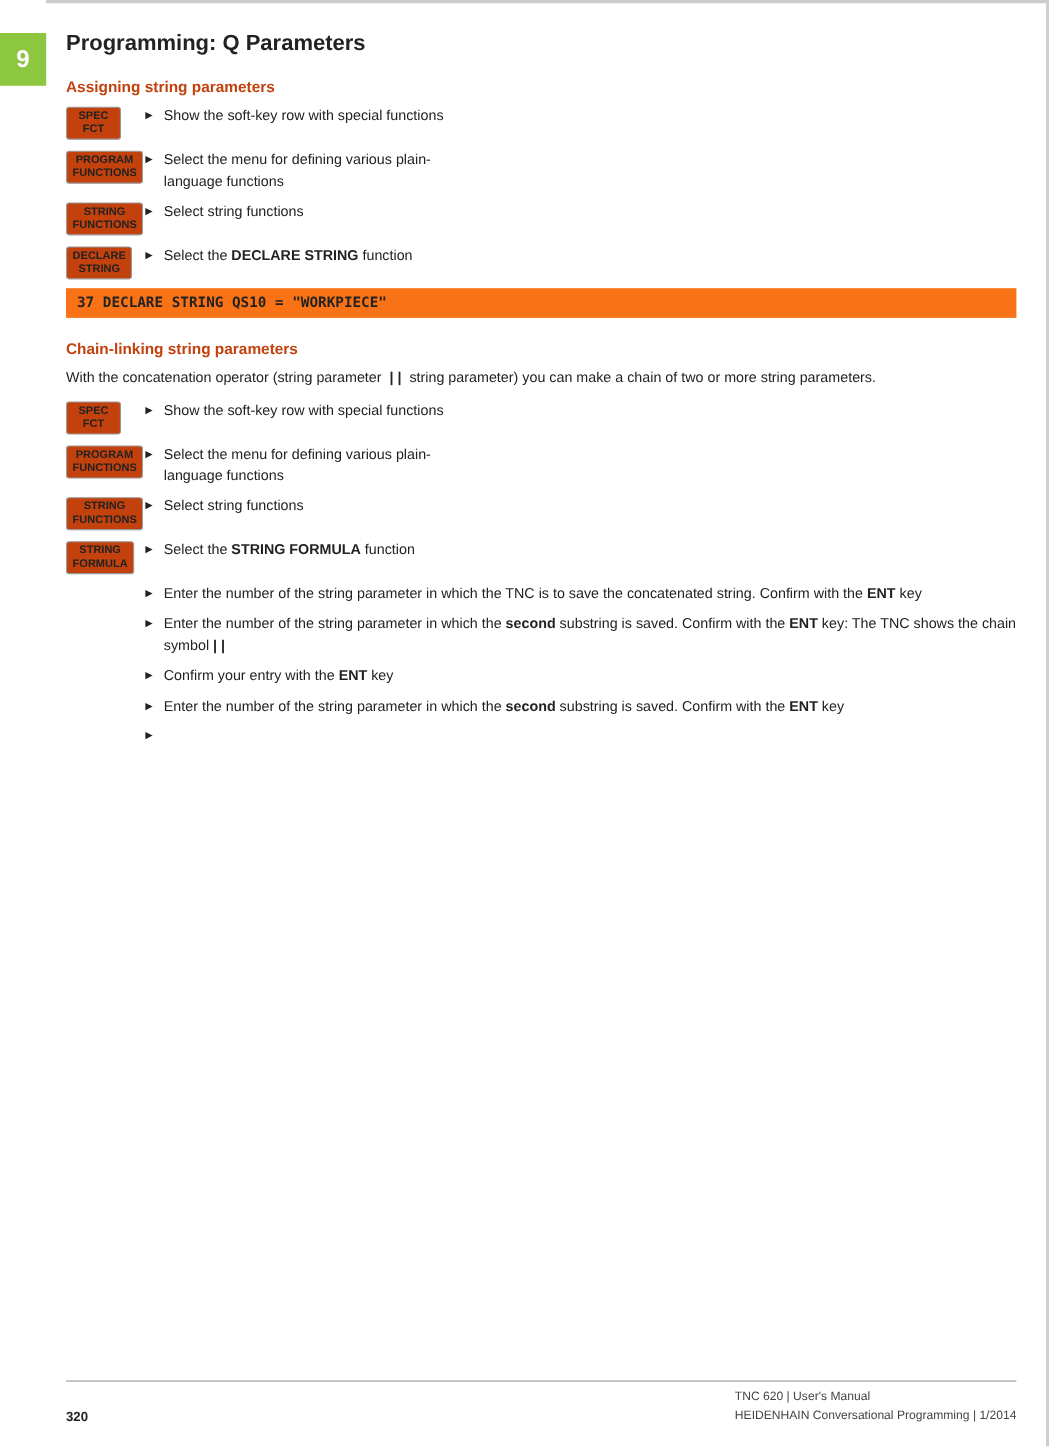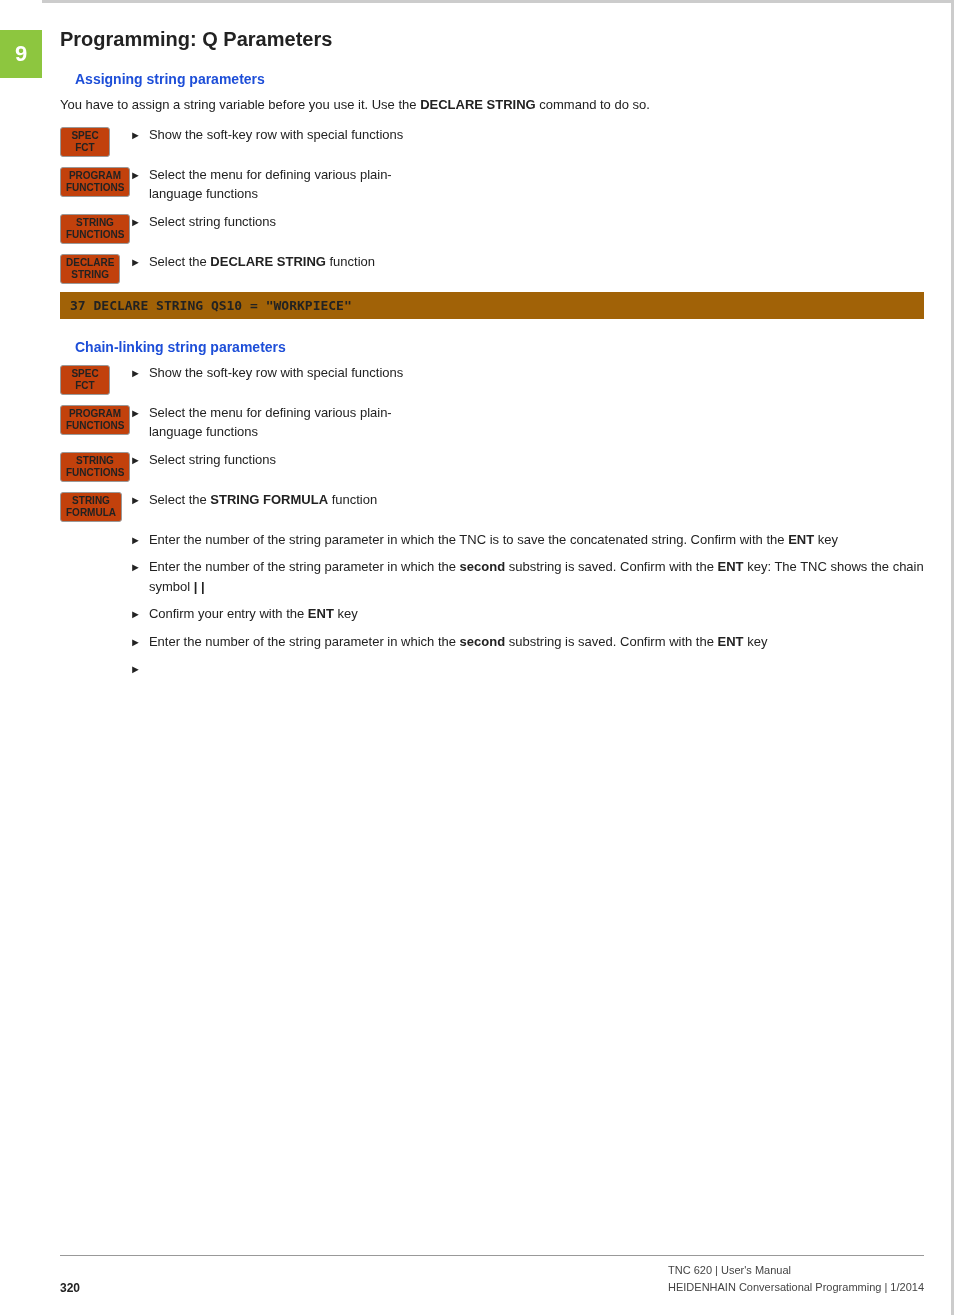--- a/index.html
+++ b/index.html
@@ -67,24 +67,23 @@
       font-weight: bold;
       color: #222;
       margin-bottom: 16px;
       margin-top: 2px;
     }
 
     
     .subsection-title {
       font-size: 14px;
       font-weight: bold;
-      color: #1d4ed8;
+      color: #c2410c;
       margin-bottom: 8px;
       margin-top: 20px;
-      margin-left: 15px;
     }
 
     .intro-text {
       font-size: 13px;
       line-height: 1.5;
       margin-bottom: 10px;
     }
 
     
     .key-btn {
@@ -130,21 +129,21 @@
     }
 
     
     .example-label {
       font-size: 13px;
       font-weight: bold;
       margin-top: 14px;
       margin-bottom: 4px;
     }
     .nc-block {
-      background: #a16207;
+      background: #f97316;
       padding: 6px 10px;
       font-family: monospace;
       font-size: 13px;
       font-weight: bold;
       margin-bottom: 18px;
     }
 
     
     .footer {
       position: absolute;
@@ -191,25 +190,20 @@
 <div class="top-border"></div>
 
 <div class="right-border"></div>
 
 <div class="content">
 
   <div class="page-title">Programming: Q Parameters</div>
 
   <div>
     <div class="subsection-title">Assigning string parameters</div>
-    <div class="intro-text">
-      You have to assign a string variable before you use it. Use the
-      <span class="bold">DECLARE STRING</span>
-      command to do so.
-    </div>
 
     <div class="instruction-row">
       <div class="instruction-key">
         <span class="key-btn">SPEC<br>FCT</span>
       </div>
       <div class="arrow-text">
         <span class="arrow">►</span>
         <span>Show the soft-key row with special functions</span>
       </div>
     </div>
@@ -242,20 +236,24 @@
         <span class="arrow">►</span>
         <span>Select the <span class="bold">DECLARE STRING</span> function</span>
       </div>
     </div>
 
     <div class="nc-block">37 DECLARE STRING QS10 = "WORKPIECE"</div>
   </div>
 
   <div>
     <div class="subsection-title">Chain-linking string parameters</div>
+    <div class="intro-text">
+      With the concatenation operator (string parameter &nbsp;<span class="bold">| |</span>&nbsp; string
+      parameter) you can make a chain of two or more string parameters.
+    </div>
 
     <div class="instruction-row">
       <div class="instruction-key">
         <span class="key-btn">SPEC<br>FCT</span>
       </div>
       <div class="arrow-text">
         <span class="arrow">►</span>
         <span>Show the soft-key row with special functions</span>
       </div>
     </div>

